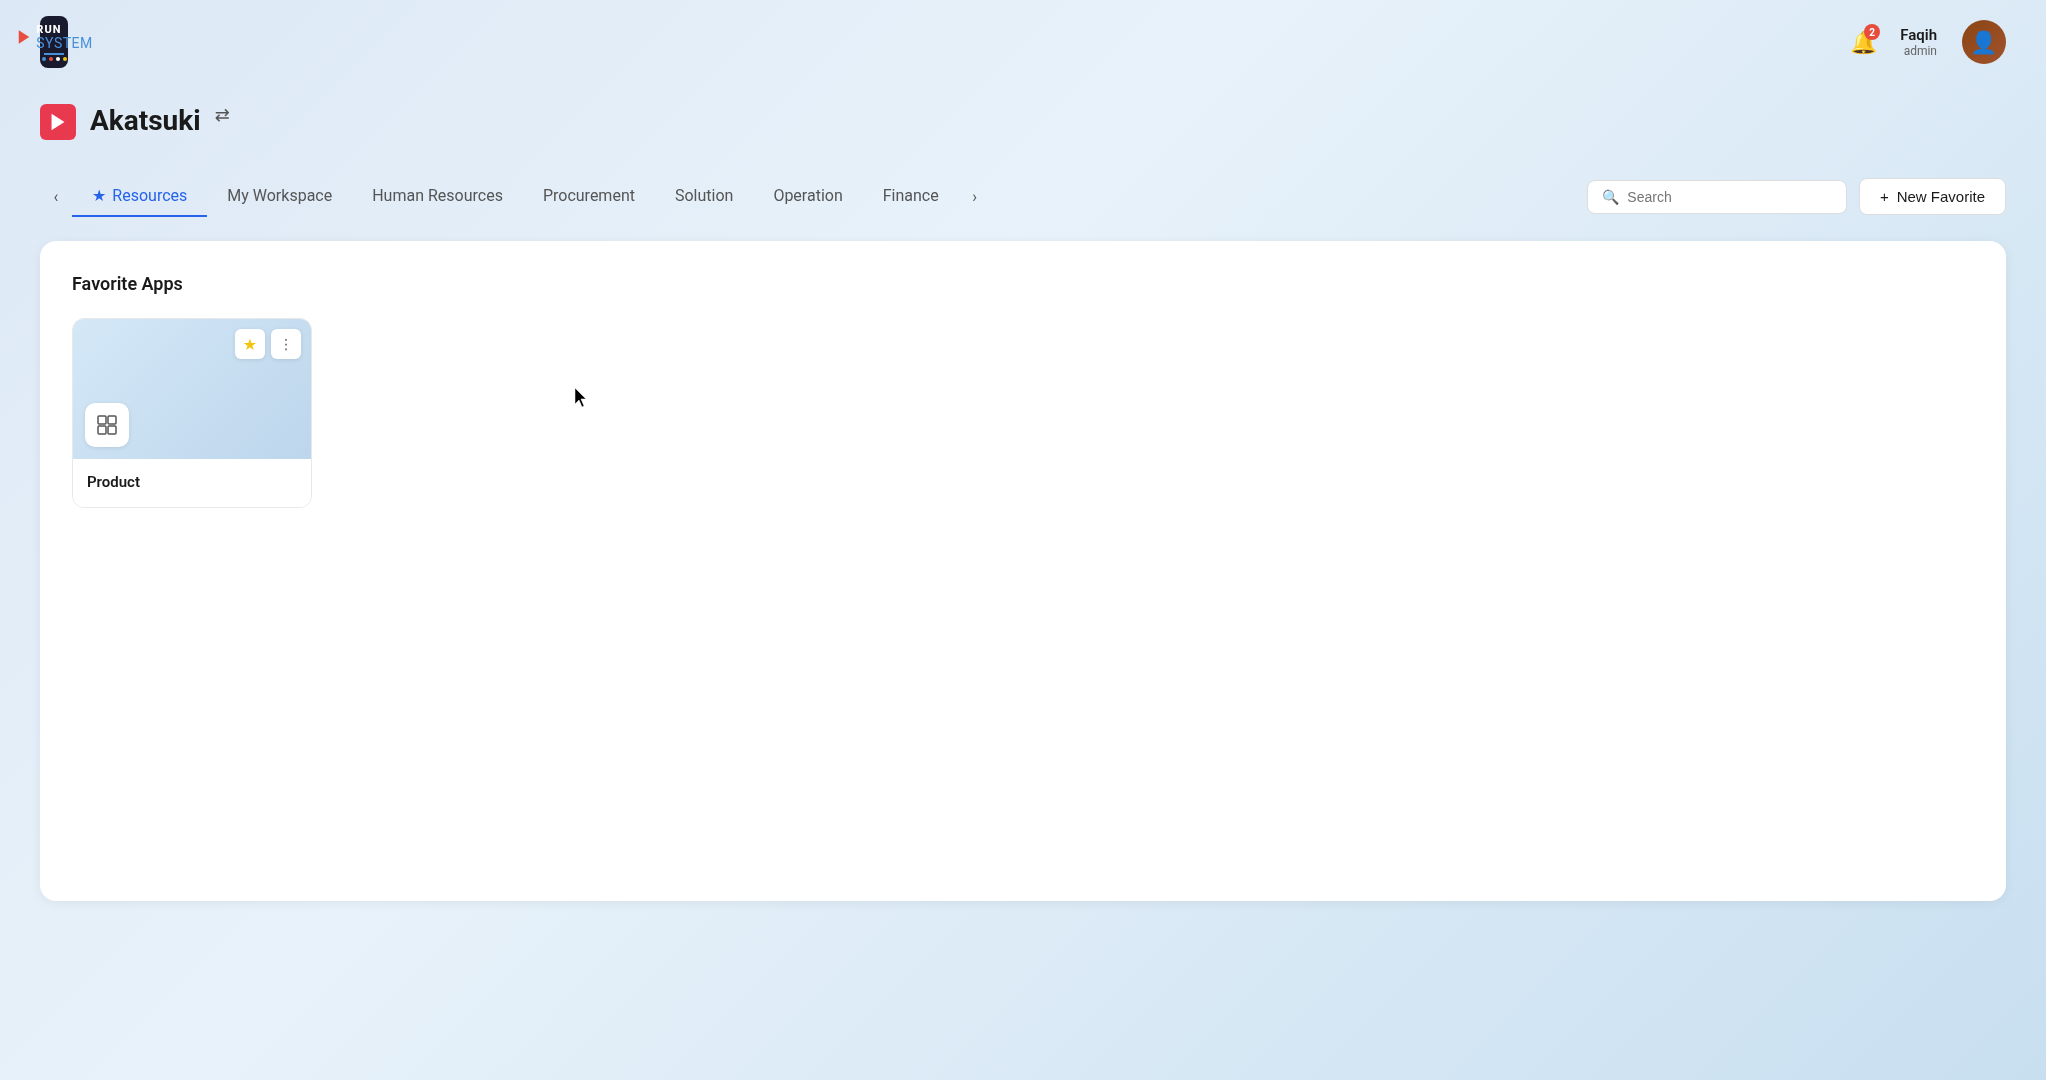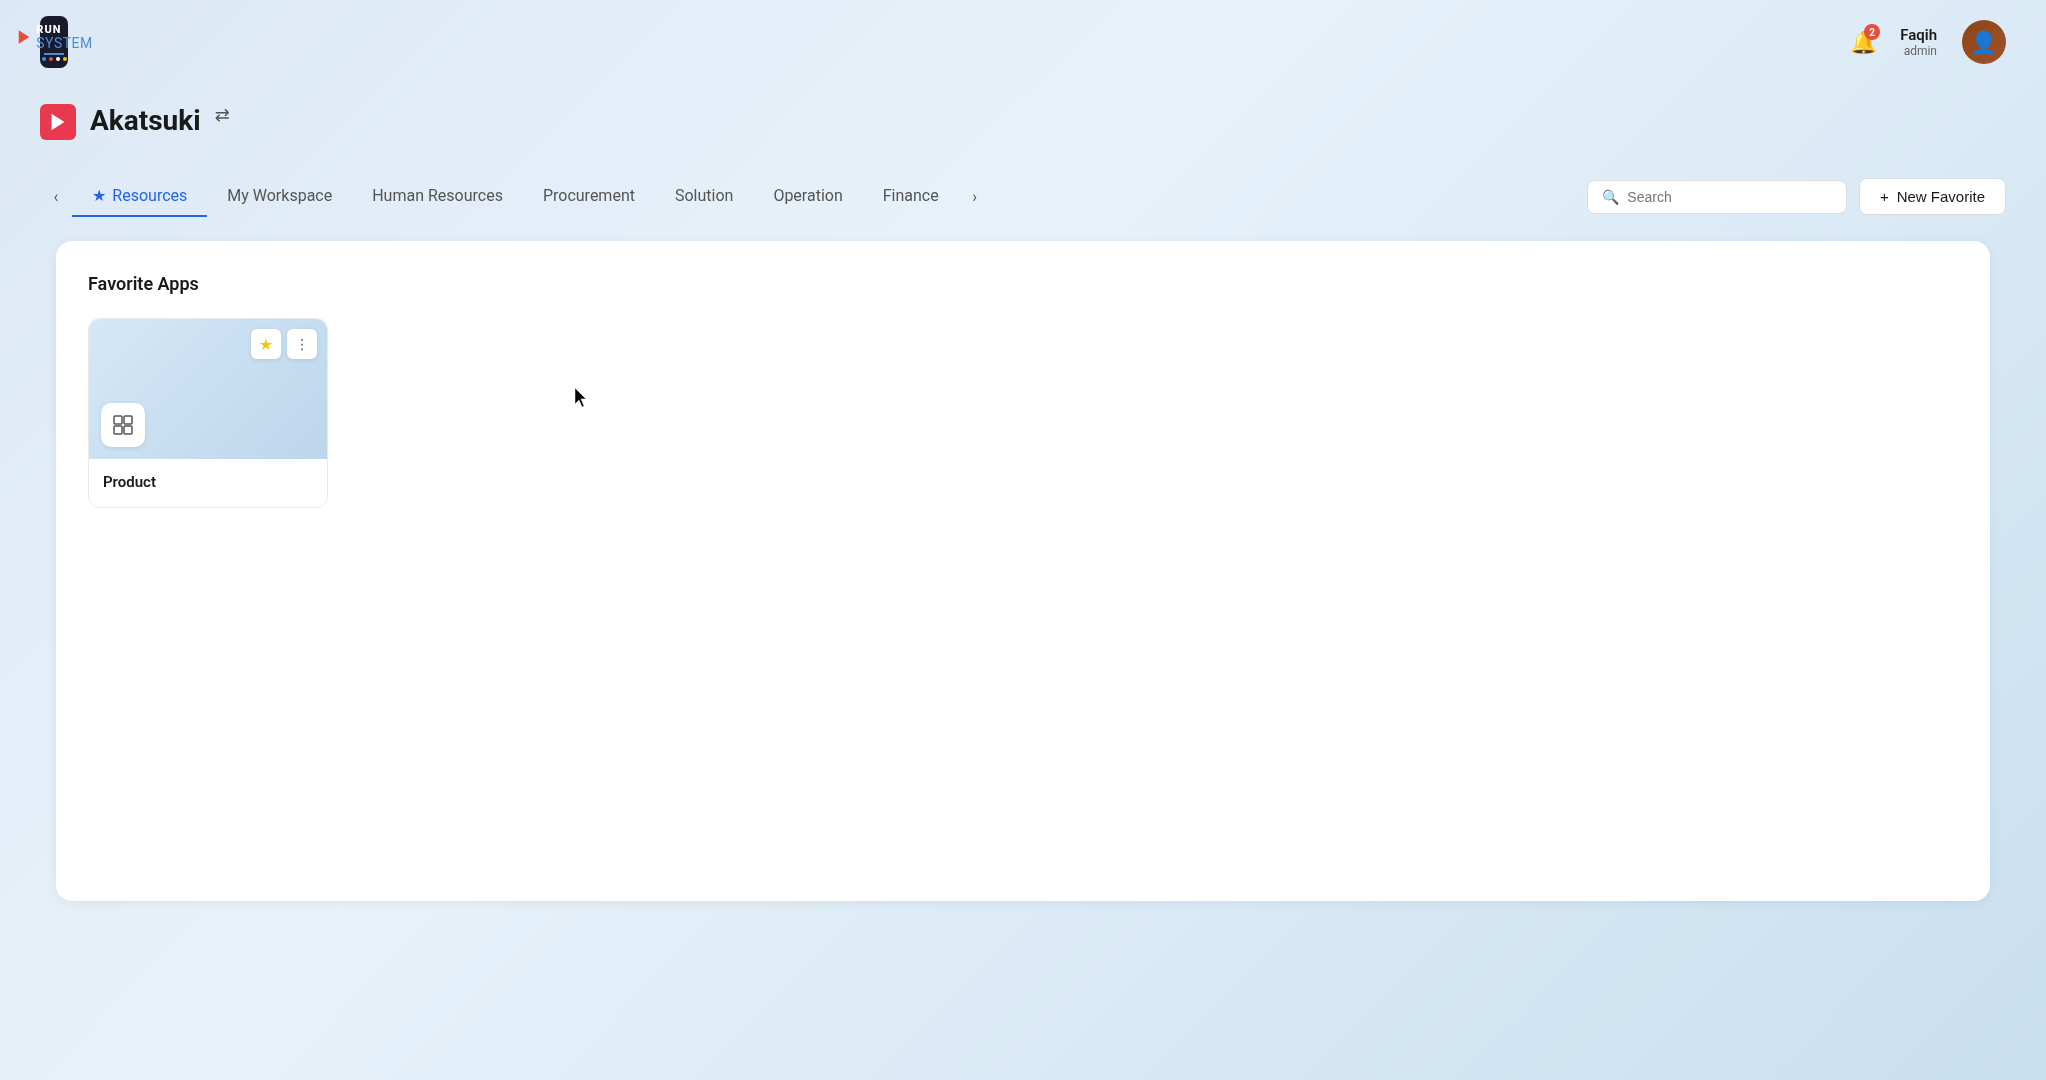--- a/index.html
+++ b/index.html
@@ -278,21 +278,21 @@
       font-size: 15px;
       font-weight: 500;
       color: #1a1a1a;
       cursor: pointer;
       white-space: nowrap;
       transition: background 0.2s;
     }
 
     
     .main-content {
-      margin: 24px 56px;
+      margin: 24px 40px;
       background: white;
       border-radius: 16px;
       padding: 32px;
       min-height: 660px;
       box-shadow: 0 2px 12px rgba(0,0,0,0.06);
     }
 
     .section-title {
       font-size: 18px;
       font-weight: 600;

